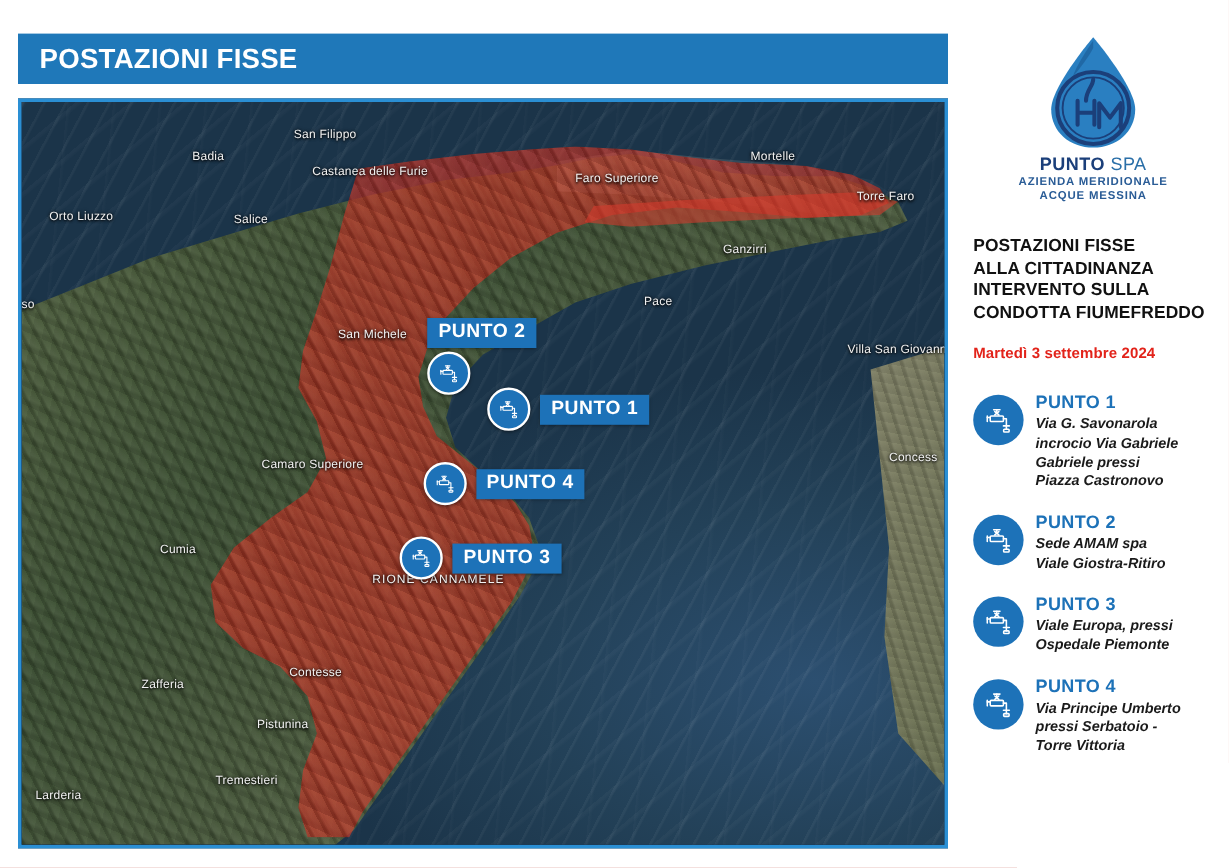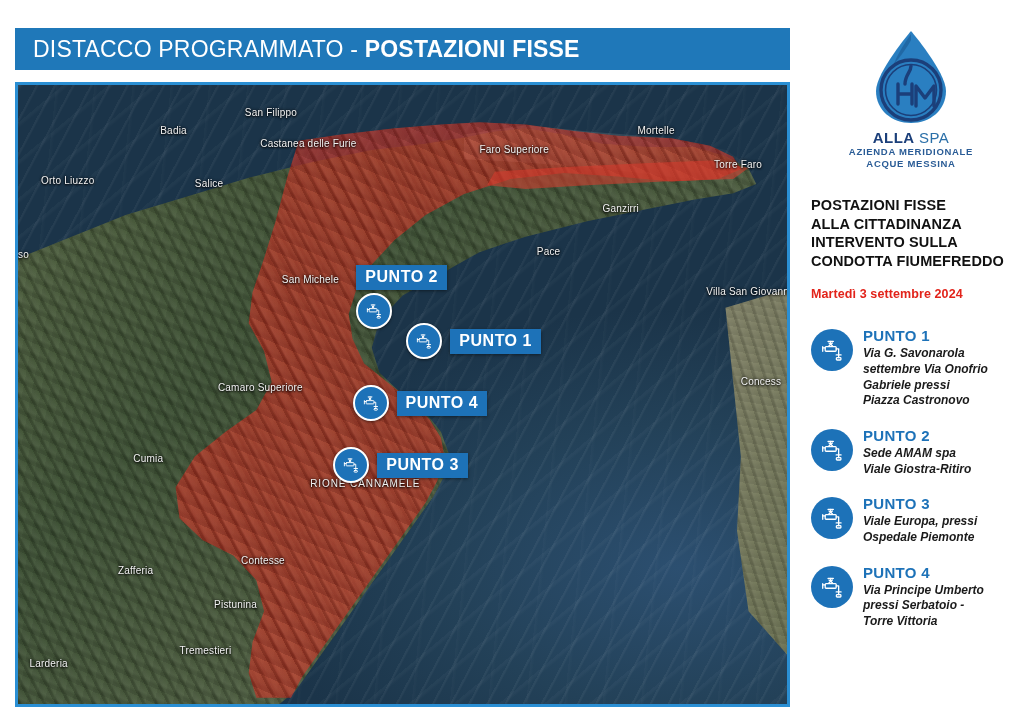--- a/index.html
+++ b/index.html
@@ -310,21 +310,20 @@
     font-style: italic;
     font-weight: 700;
     line-height: 1.30;
   }
   .punto-desc div { white-space: nowrap; }
 </style>
 </head>
 <body>
 
 <div id="header-banner">
-  <span class="title-light">DISTACCO PROGRAMMATO - </span>
     <span class="title-bold">POSTAZIONI FISSE</span>
 </div>
 
 <div id="map-frame">
   <div id="map-canvas">
     <div class="layer" id="sea-base"></div>
     <div class="layer" id="sea-ripples"></div>
     <div class="layer" id="land-mass"></div>
     <div class="layer" id="land-texture"></div>
     <div class="layer" id="coast-strip"></div>
@@ -332,21 +331,21 @@
     <div class="layer" id="calabria-texture"></div>
     <div class="layer" id="red-area"></div>
     <div class="layer" id="red-area-texture"></div>
     <div class="layer" id="red-spit"></div>
 
     <div id="place-labels">
         <div class="place-label" style="left: 29.5%; top: 3.5%;">San Filippo</div>
         <div class="place-label" style="left: 18.5%; top: 6.5%;">Badia</div>
         <div class="place-label" style="left: 31.5%; top: 8.5%;">Castanea delle Furie</div>
         <div class="place-label" style="left: 60%; top: 9.5%;">Faro Superiore</div>
-        <div class="place-label" style="left: 79%; top: 6.5%; margin-left: 12px;">Mortelle</div>
+        <div class="place-label" style="left: 79%; top: 6.5%;">Mortelle</div>
         <div class="place-label" style="left: 90.5%; top: 12%;">Torre Faro</div>
         <div class="place-label" style="left: 76%; top: 19%;">Ganzirri</div>
         <div class="place-label" style="left: 3%; top: 14.5%;">Orto Liuzzo</div>
         <div class="place-label" style="left: 23%; top: 15%;">Salice</div>
         <div class="place-label" style="left: 62%; top: 26%; padding-left: 42px;">Pace</div>
         <div class="place-label" style="left: 0%; top: 26.5%;">so</div>
         <div class="place-label" style="left: 33%; top: 30.5%; padding-left: 10px;">San Michele</div>
         <div class="place-label" style="left: 89.5%; top: 32.5%;">Villa San Giovanni</div>
         <div class="place-label" style="left: 94%; top: 47%;">Concess</div>
         <div class="place-label" style="left: 26%; top: 48%;">Camaro Superiore</div>
@@ -449,21 +448,21 @@
     <svg id="logo-mark" width="86" height="98" viewBox="0 0 86 98">
       <path d="M43 3 C43 3 8 44 8 63 C8 82 23.7 95 43 95 C62.3 95 78 82 78 63 C78 44 43 3 43 3 Z" fill="#2a7fc1"></path>
       <path d="M43 6 C43 6 30 24 26 36 C33 28 40 18 43 12 Z" fill="#1b5c96" opacity="0.65"></path>
       <circle cx="43" cy="62" r="30" fill="none" stroke="#1b3f7a" stroke-width="3.4"></circle>
       <circle cx="43" cy="62" r="25.5" fill="none" stroke="#1b3f7a" stroke-width="1.6"></circle>
       <path d="M30 76 L30 56 M30 66 L44 66 M44 56 L44 76" fill="none" stroke="#1b3f7a" stroke-width="3.4" stroke-linecap="round"></path>
       <path d="M37 56 C37 47 43 44 43 38" fill="none" stroke="#1b3f7a" stroke-width="3.4" stroke-linecap="round"></path>
       <path d="M48 78 L48 58 L57 70 L66 58 L66 78" fill="none" stroke="#1b3f7a" stroke-width="3.4" stroke-linejoin="round" stroke-linecap="round"></path>
     </svg>
     <div id="logo-name">
-      <span>ALLA</span><span class="thin"> SPA</span>
+      <span>PUNTO</span><span class="thin"> SPA</span>
     </div>
     <div id="logo-sub1">AZIENDA MERIDIONALE</div>
     <div id="logo-sub2">ACQUE MESSINA</div>
   </div>
 
   <div id="headline">
     <div>POSTAZIONI FISSE</div>
     <div>ALLA CITTADINANZA</div>
     <div>INTERVENTO SULLA</div>
     <div>CONDOTTA FIUMEFREDDO</div>
@@ -487,21 +486,21 @@
               <path d="M20.8 21.6 H26.4"></path>
               <path d="M23.6 21.6 V24.8"></path>
               <rect x="21.0" y="24.8" width="5.2" height="2.6" rx="0.8"></rect>
             </g>
           </svg>
         </div>
         <div class="punto-text">
           <div class="punto-title">PUNTO 1</div>
           <div class="punto-desc">
             <div>Via G. Savonarola</div>
-            <div>settembre Via Onofrio</div>
+            <div>incrocio Via Gabriele</div>
             <div>Gabriele pressi</div>
             <div>Piazza Castronovo</div>
           </div>
         </div>
       </div>
       <div class="punto-item">
         <div class="punto-badge">
           <svg width="28" height="28" viewBox="0 0 32 32">
             <g fill="none" stroke="#ffffff" stroke-width="1.5" stroke-linecap="round" stroke-linejoin="round">
               <path d="M11.5 6.2 H17.5"></path>

